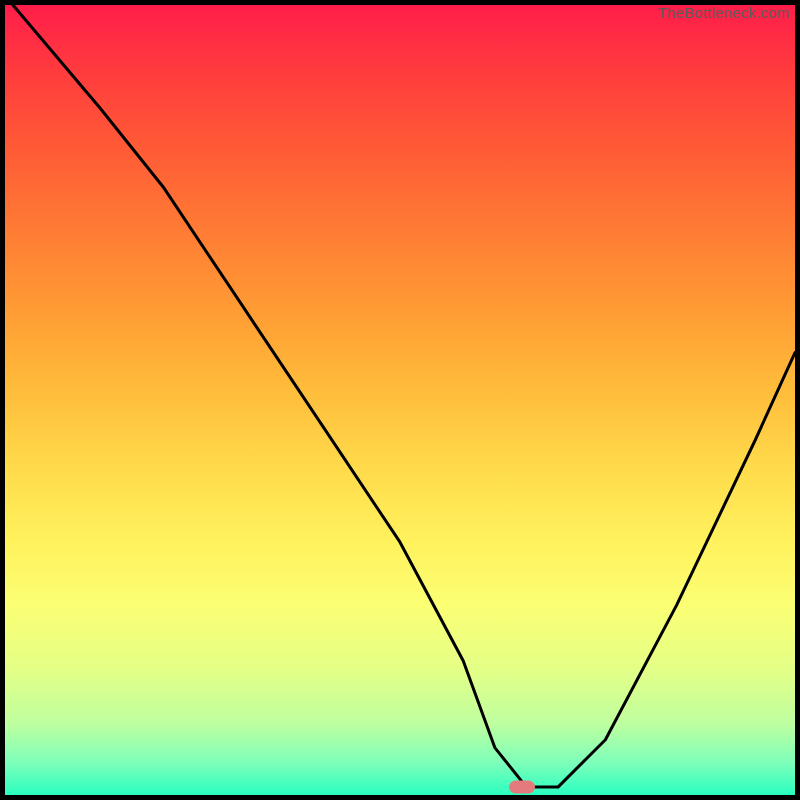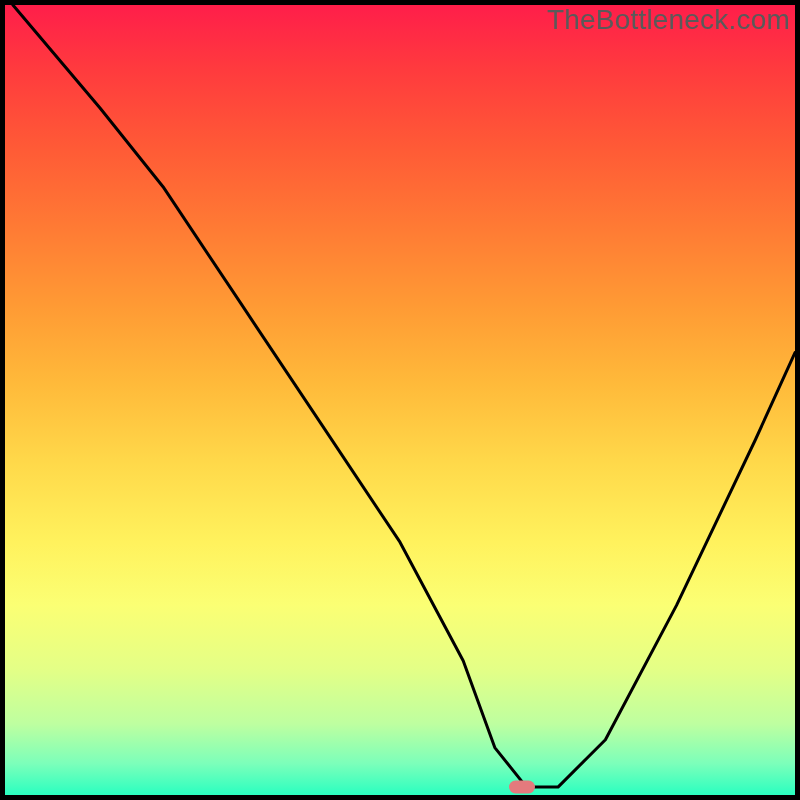--- a/index.html
+++ b/index.html
@@ -38,21 +38,21 @@
       #beffa0 91%,
       #7cffba 96%,
       #2affc0 100%
     );
   }
   .watermark {
     position: absolute;
     top: 4px;
     right: 10px;
     color: #5a5a5a;
-    font-size: 28px;
+    font-size: 15px;
     font-weight: 400;
     letter-spacing: 0.2px;
     user-select: none;
     margin-left: 48px;
   }
   svg.curves {
     position: absolute;
     left: 5px; top: 5px;
     width: 790px; height: 790px;
     overflow: visible;

